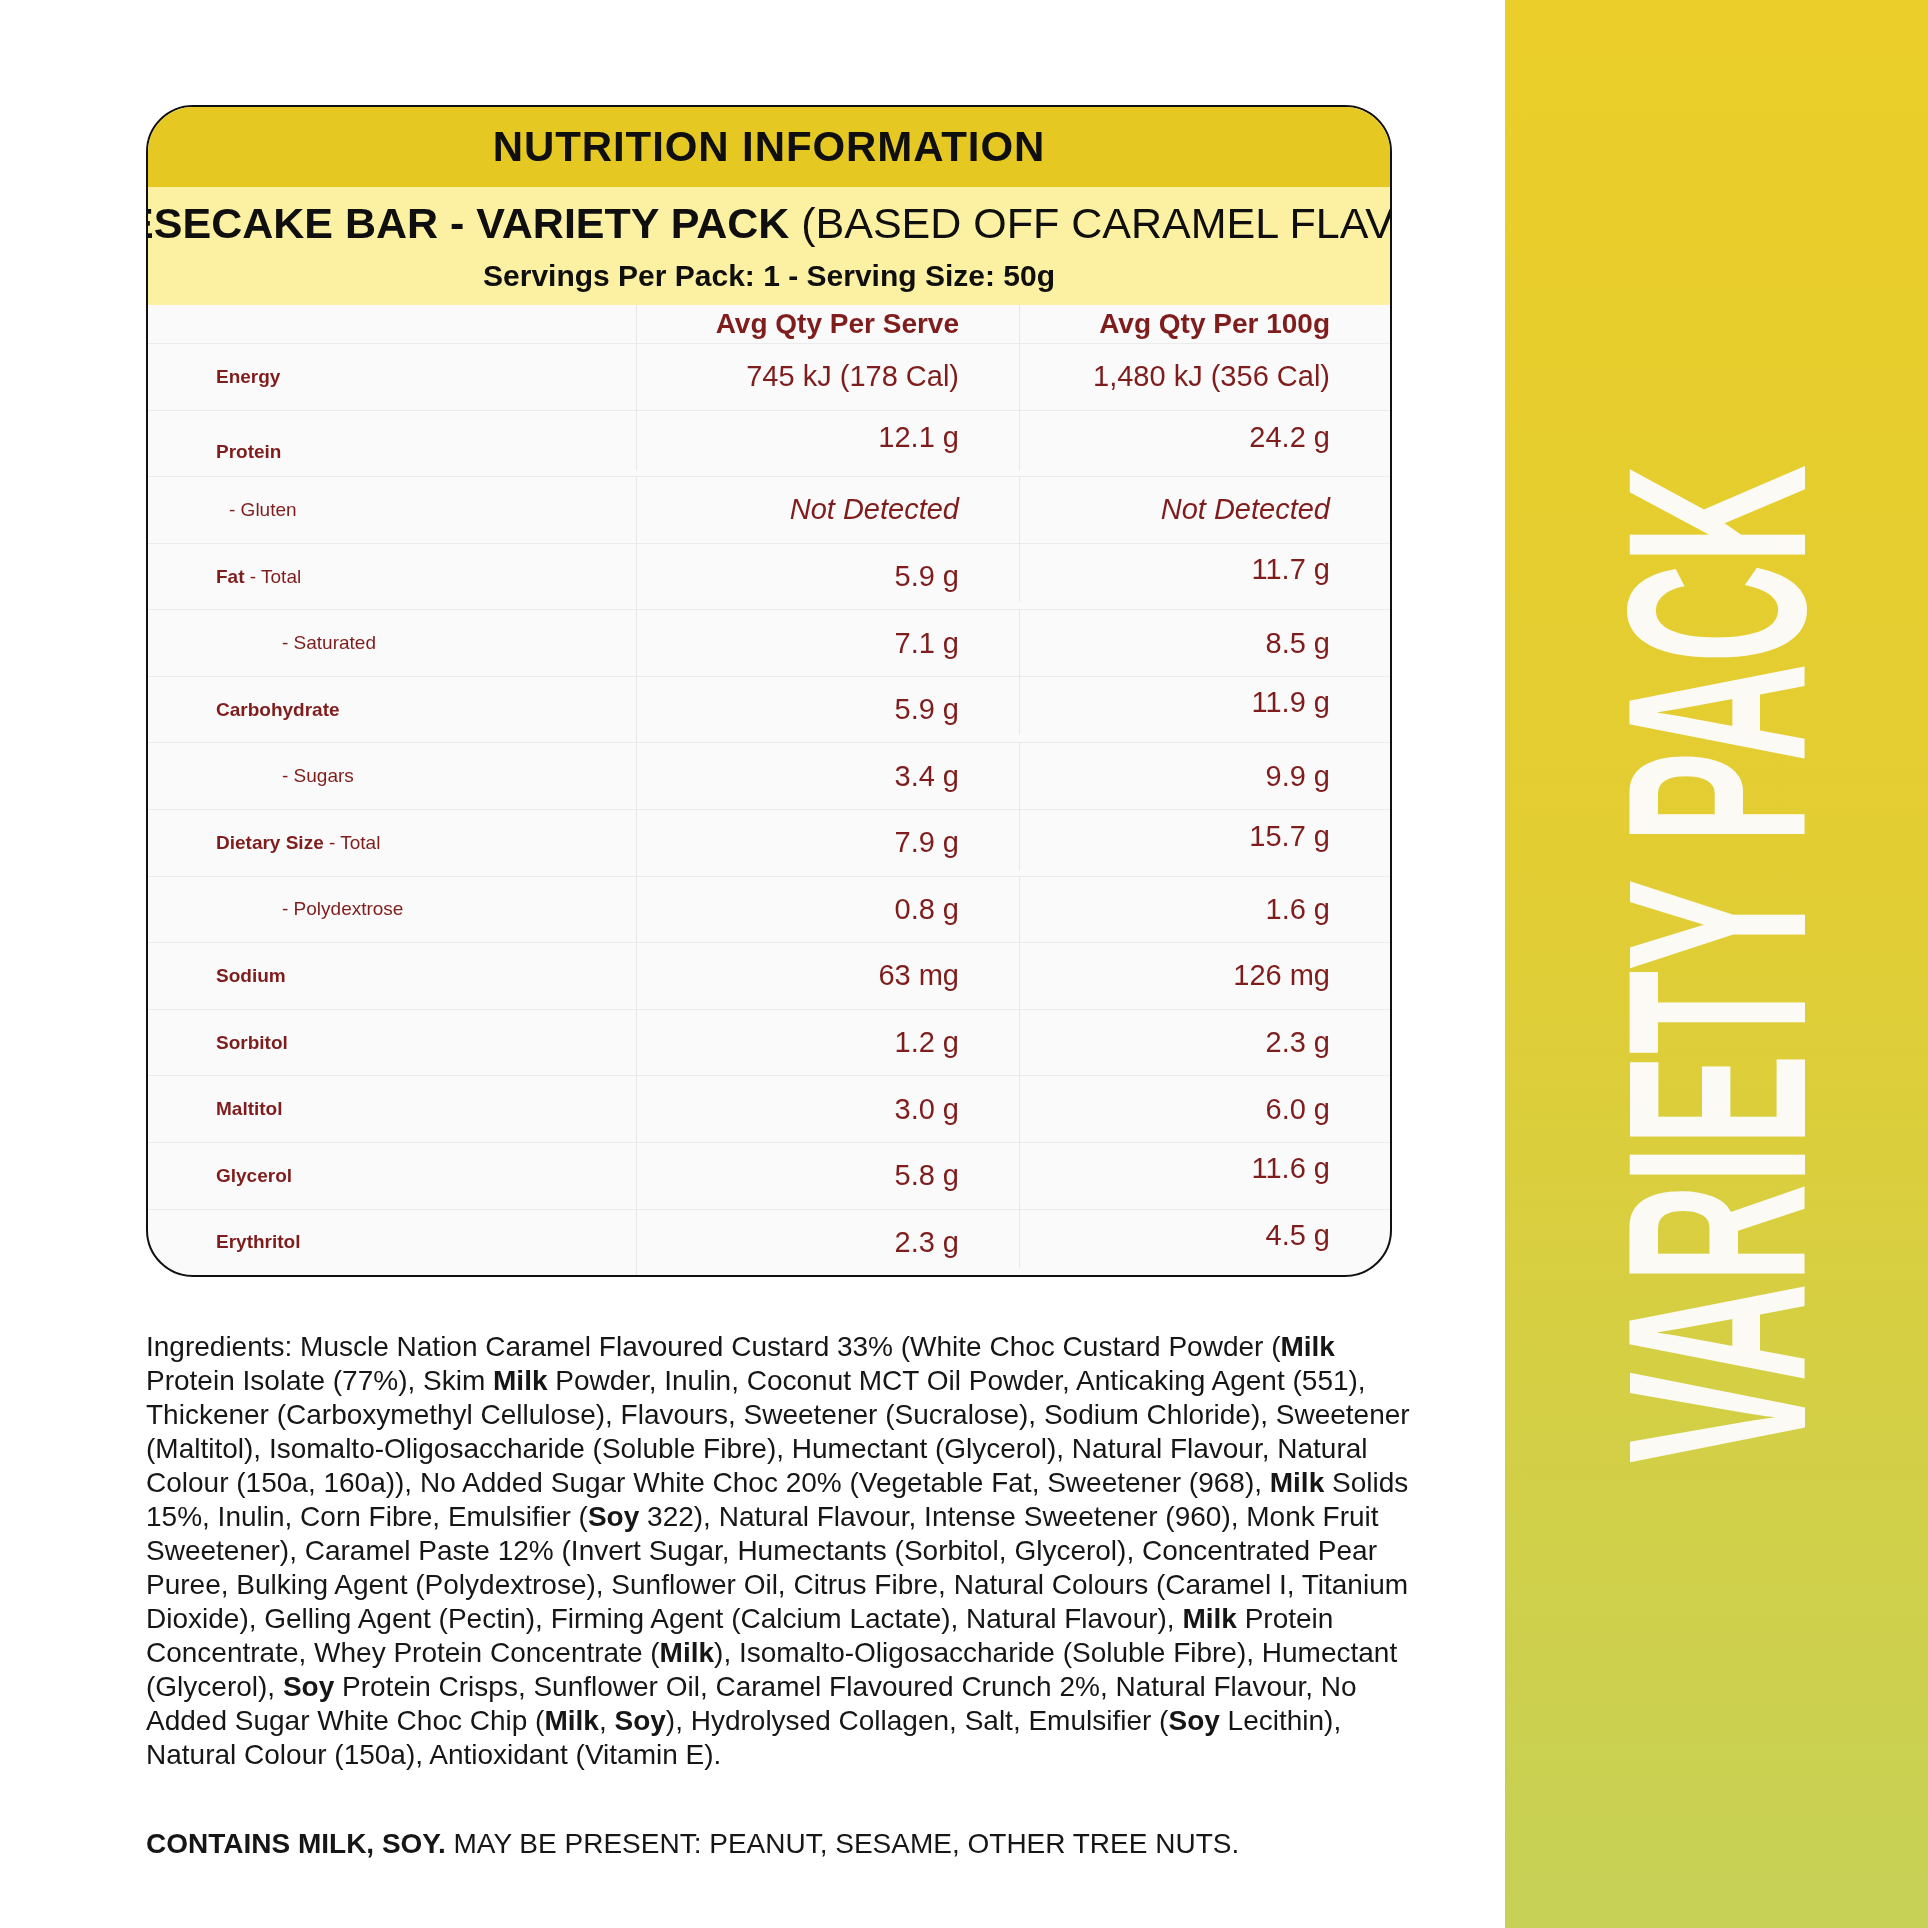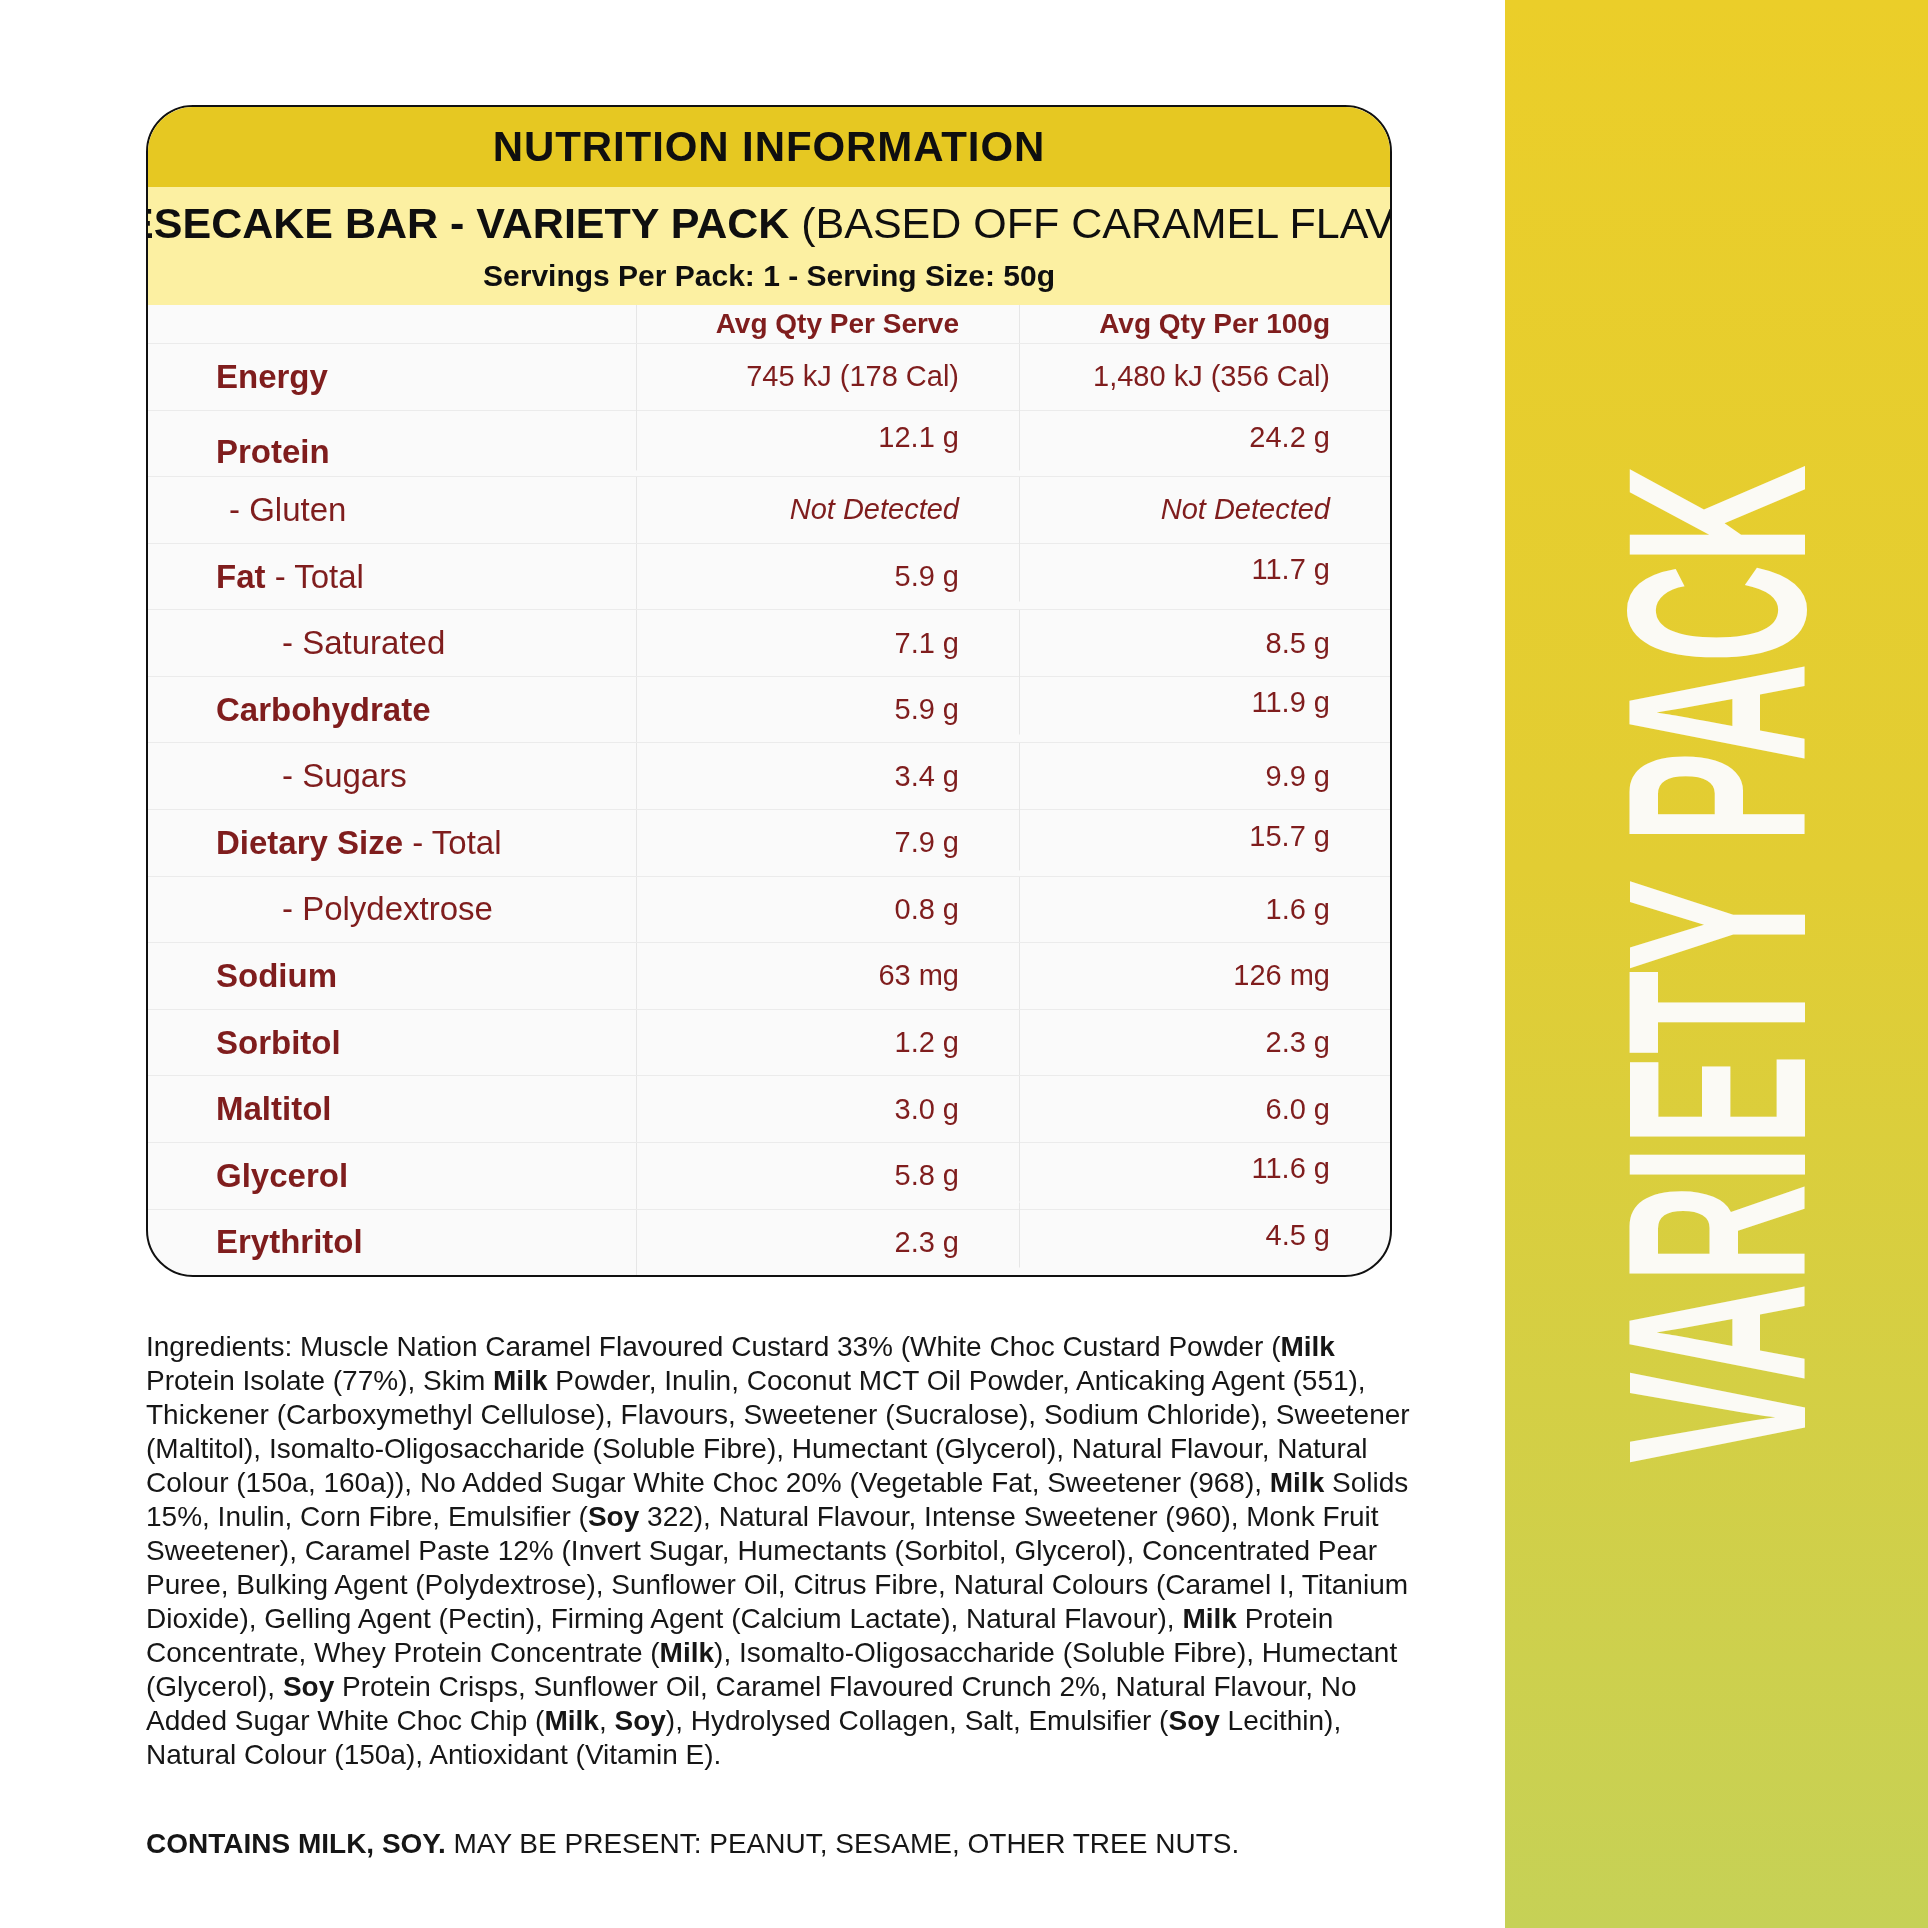--- a/index.html
+++ b/index.html
@@ -15,21 +15,21 @@
   .band-light { flex:0 0 118px; display:flex; flex-direction:column; align-items:center; justify-content:center; gap:10.4px; }
   .prod-line { font-size:43px; color:#0f0f0f; white-space:nowrap; }
   .prod-line .b { font-weight:bold; }
   .serv-line { font-size:30px; font-weight:bold; color:#0f0f0f; }
 
   
   .thead { flex:0 0 38px; display:flex; }
   .tbody { flex:1 1 auto; display:flex; flex-direction:column; }
   .trow  { flex:1 1 auto; display:flex; border-top:1.9px solid #ebebeb; }
   .c  { box-sizing:border-box; color:#7f1d1d; }
-  .c1 { width:488px; padding-left:68px; display:flex; align-items:center; font-size:33px;text-align:center; }
+  .c1 { width:488px; padding-left:68px; display:flex; align-items:center; font-size:19px;text-align:center; }
   .c1 b { font-weight:bold; white-space:pre-wrap; }
   .c1 span { white-space:pre-wrap; }
   .c2 { width:383px; }
   .c3 { flex:1 1 auto; }
   .c2,.c3 { border-left:1.9px solid #e6e6e6; display:flex; align-items:center; justify-content:flex-end;
             padding-right:60px; font-size:29px; }
   .thead .c2,.thead .c3 { font-weight:bold; font-size:28px; }
   .ind1 { padding-left:81px; }
   .ind2 { padding-left:134px; }
   .italic { font-style:italic; }

